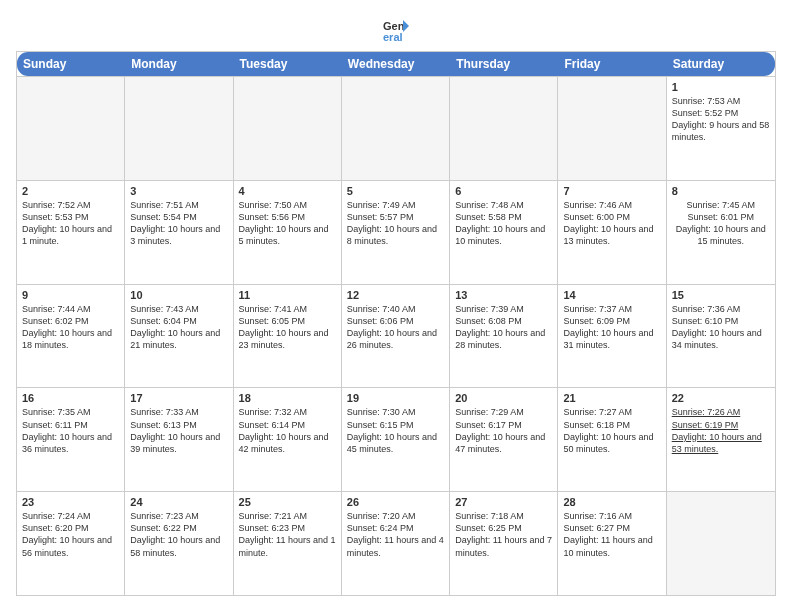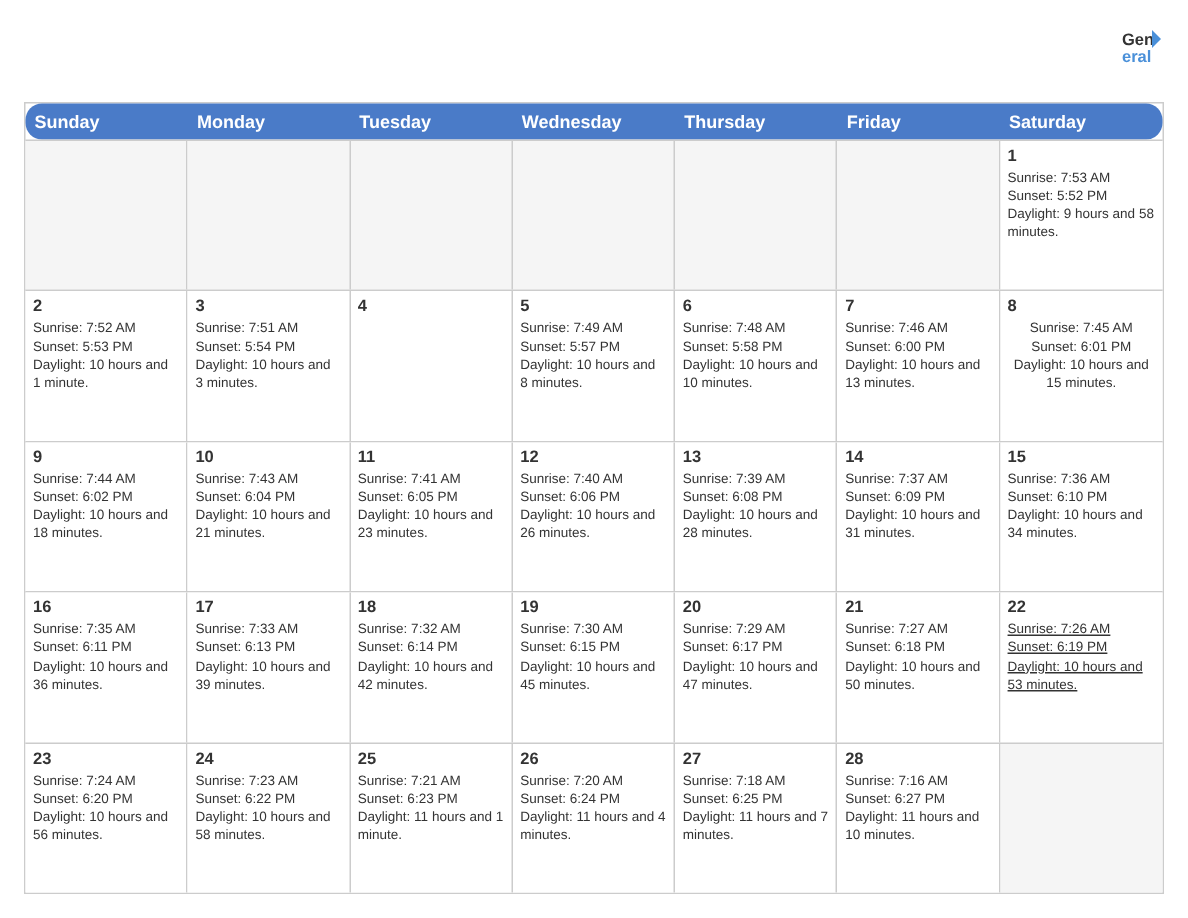--- a/index.html
+++ b/index.html
@@ -12,23 +12,23 @@
     }
     .page {
       width: 792px;
       height: 612px;
       padding: 16px;
       display: flex;
       flex-direction: column;
     }
     .header {
       display: flex;
-      justify-content: flex-end;
+      justify-content: center;
       align-items: flex-start;
-      margin-bottom: 24px;
+      margin-bottom: 7px;
     }
     .logo {
       display: flex;
       align-items: center;
     }
     .logo-text {
       font-size: 18px;
       font-weight: bold;
       line-height: 1.1;
     }
@@ -164,20 +164,23 @@
 Daylight: 10 hours and 1 minute.</div>
           </div>
           <div class="cal-cell">
             <span class="day-num">3</span>
             <div class="day-info" style="white-space: pre-line;">Sunrise: 7:51 AM
 Sunset: 5:54 PM
 Daylight: 10 hours and 3 minutes.</div>
           </div>
           <div class="cal-cell">
             <span class="day-num">4</span>
+            <div class="day-info" style="white-space: pre-line;">Sunrise: 7:50 AM
+Sunset: 5:56 PM
+Daylight: 10 hours and 5 minutes.</div>
           </div>
           <div class="cal-cell">
             <span class="day-num">5</span>
             <div class="day-info" style="white-space: pre-line;">Sunrise: 7:49 AM
 Sunset: 5:57 PM
 Daylight: 10 hours and 8 minutes.</div>
           </div>
           <div class="cal-cell">
             <span class="day-num">6</span>
             <div class="day-info" style="white-space: pre-line;">Sunrise: 7:48 AM

